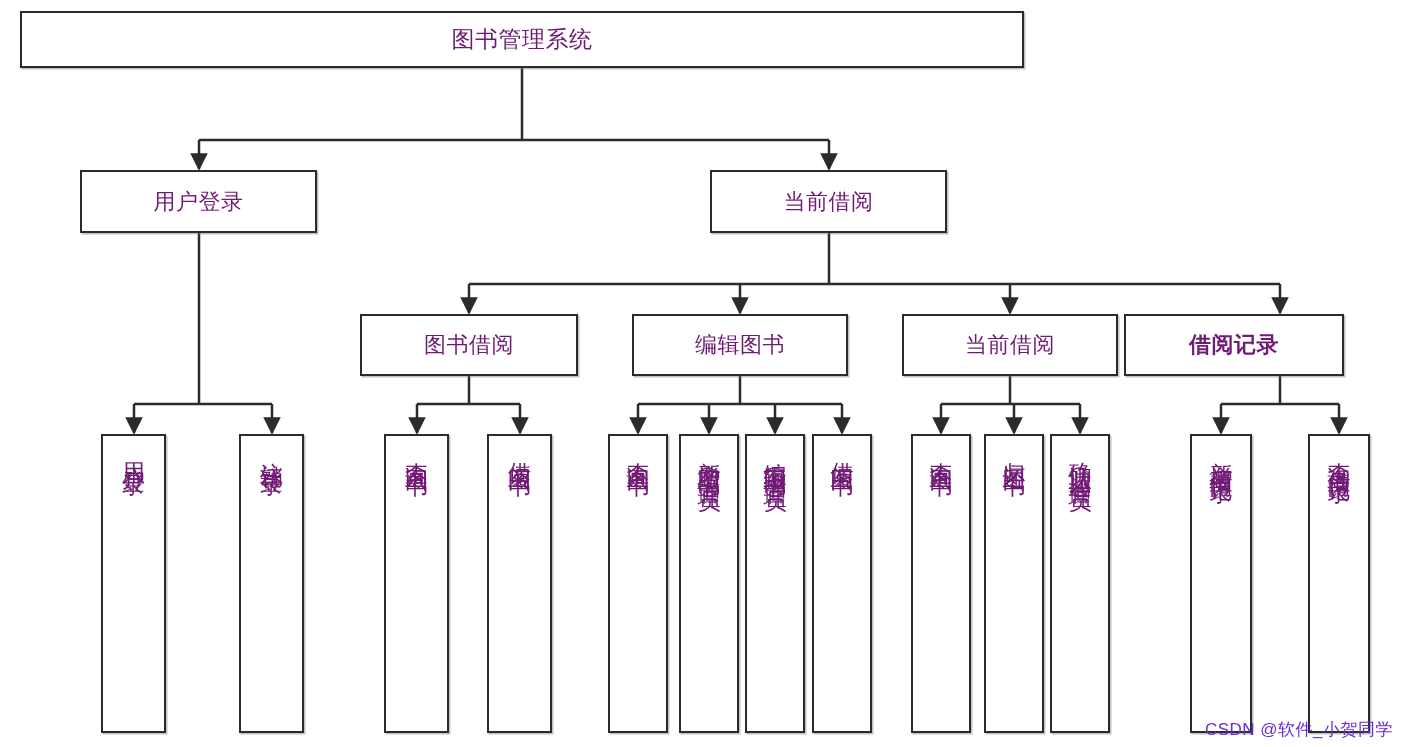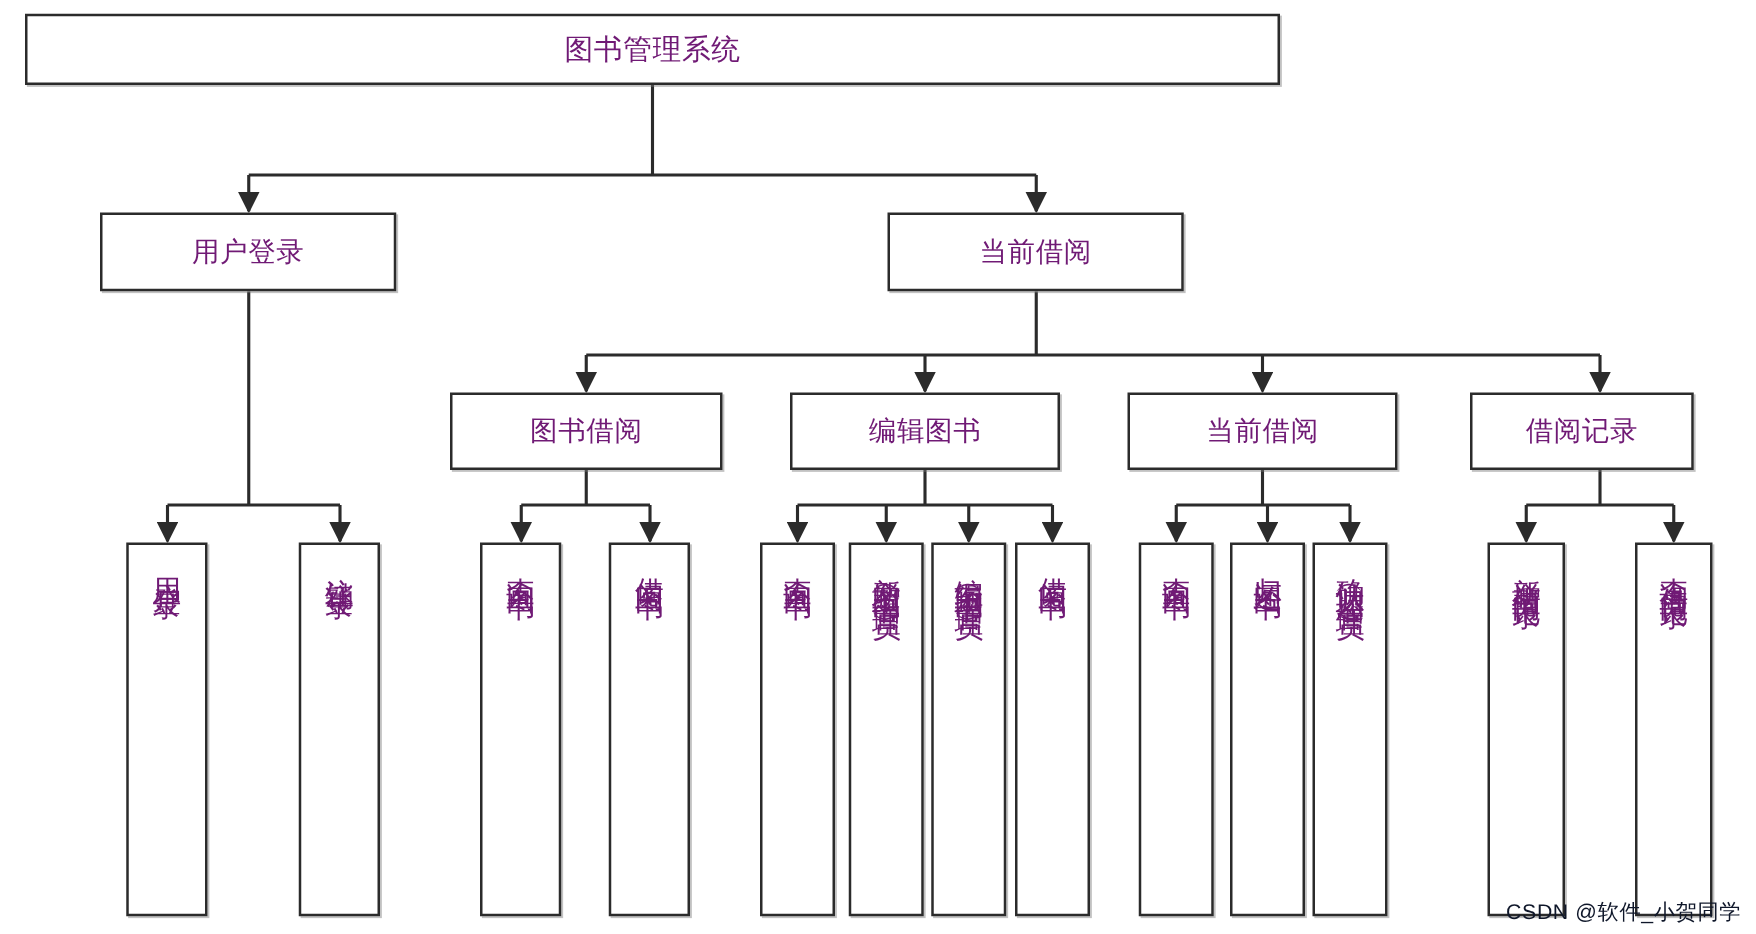--- a/index.html
+++ b/index.html
@@ -60,21 +60,21 @@
     font-size: 23px;
     letter-spacing: 4px;
     line-height: 1;
     margin: 0 auto;
   }
   .watermark {
     position: absolute;
     right: 12px;
     bottom: 6px;
     font-size: 17px;
-    color: #0f172a;
+    color: #6d28d9;
     white-space: nowrap;
     letter-spacing: 0.5px;
   }
 </style>
 </head>
 <body>
 
 <div id="canvas">
 
   <svg id="edges" viewBox="0 0 1405 747" xmlns="http://www.w3.org/2000/svg">
@@ -132,21 +132,21 @@
       </div>
       <div class="node h" style="left: 360px; top: 314px; width: 218px; height: 62px;">
         <span class="label">图书借阅</span>
       </div>
       <div class="node h" style="left: 632px; top: 314px; width: 216px; height: 62px;">
         <span class="label">编辑图书</span>
       </div>
       <div class="node h" style="left: 902px; top: 314px; width: 216px; height: 62px;">
         <span class="label">当前借阅</span>
       </div>
-      <div class="node h" style="left: 1176px; top: 314px; width: 179px; height: 62px;">
+      <div class="node h" style="left: 1124px; top: 314px; width: 220px; height: 62px; font-weight: bold;">
         <span class="label">借阅记录</span>
       </div>
       <div class="node v" style="left: 101px; top: 434px; width: 65px; height: 299px;">
         <span class="label">用户登录</span>
       </div>
       <div class="node v" style="left: 239px; top: 434px; width: 65px; height: 299px;">
         <span class="label">注销登录</span>
       </div>
       <div class="node v" style="left: 384px; top: 434px; width: 65px; height: 299px;">
         <span class="label">查询图书</span>

